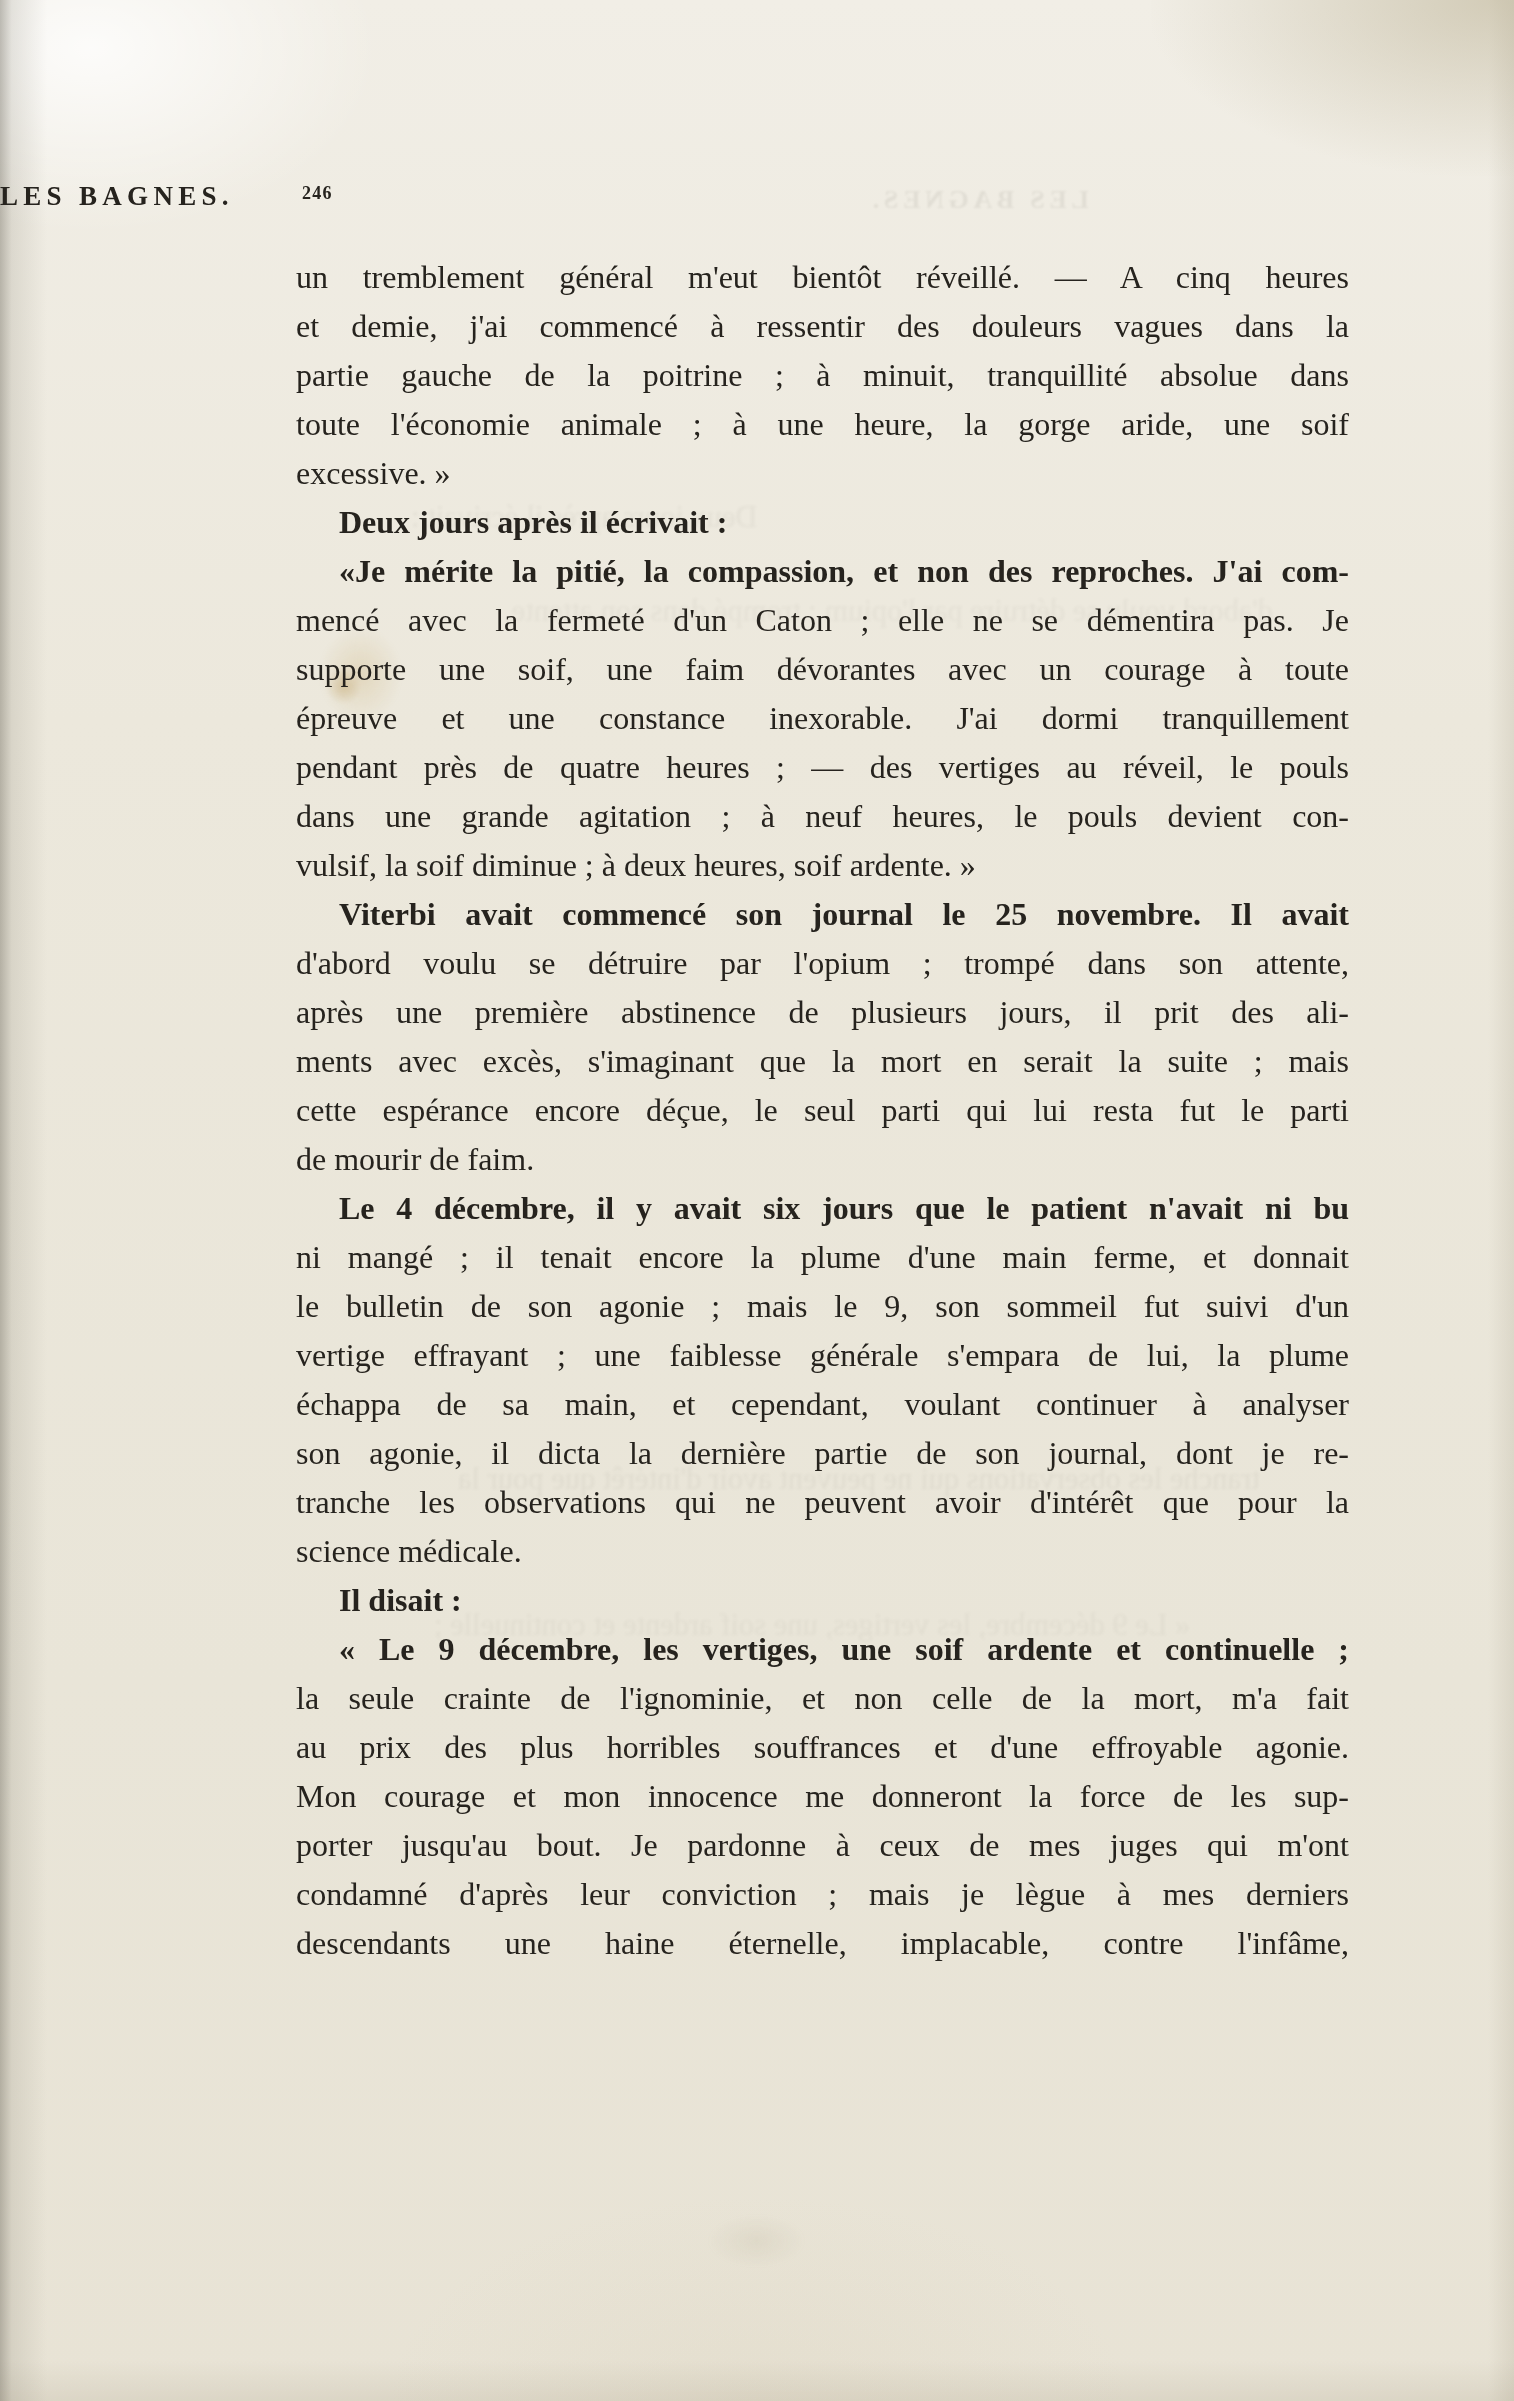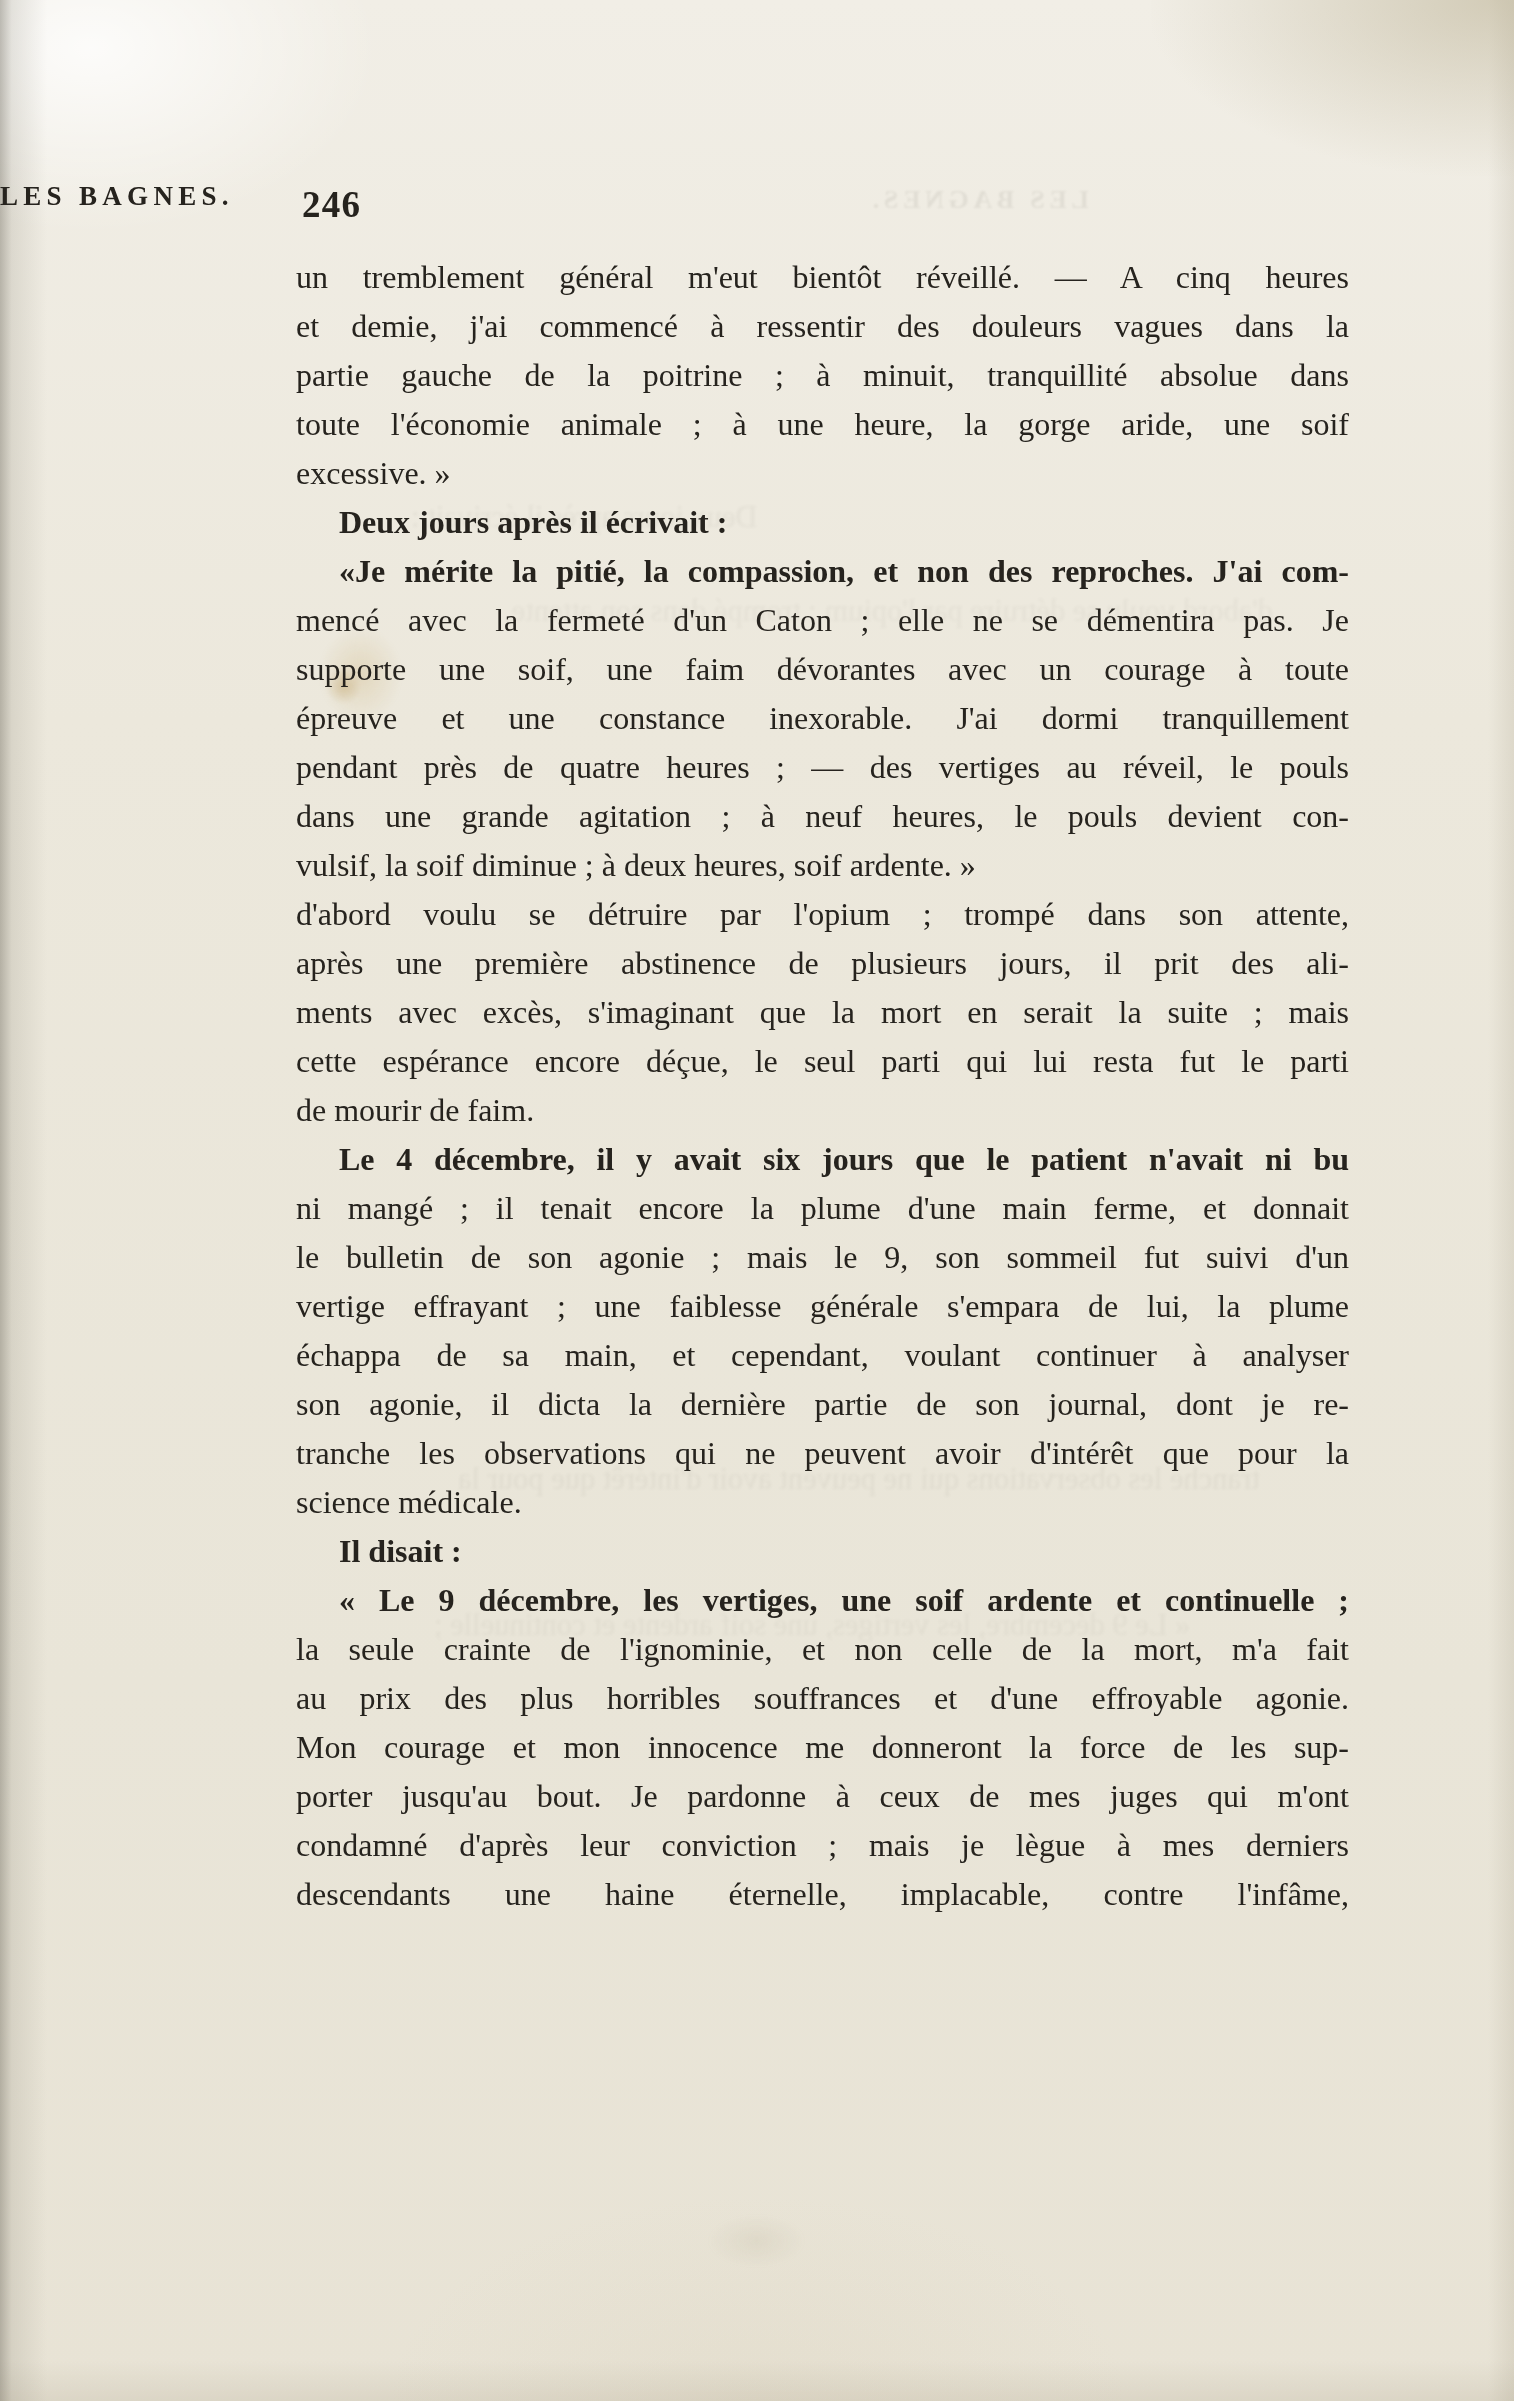--- a/index.html
+++ b/index.html
@@ -47,21 +47,21 @@
     filter: blur(1.2px);
   }
   .stain-3 {
     position: absolute; left: 692px; top: 2206px; width: 129px; height: 70px;
     background: radial-gradient(closest-side, rgba(160,150,120,0.12), rgba(160,150,120,0) 75%);
     filter: blur(2.3px);
   }
   
   .page-number {
     position: absolute; left: 302px; top: 183px;
-    font-size: 37px; font-weight: bold; letter-spacing: 1.2px; text-align: right;
+    font-size: 18px; font-weight: bold; letter-spacing: 1.2px; text-align: right;
   }
   .running-title {
     position: absolute; left: 0; right: 0; top: 181px;
     text-align: left;
     font-size: 27px; font-weight: bold; letter-spacing: 5.3px;
   }
   
   .ghost {
     position: absolute;
     transform: scaleX(-1);
@@ -120,20 +120,21 @@
       <div class="line">toute l'économie animale ; à une heure, la gorge aride, une soif</div>
       <div class="line para-end">excessive. »</div>
       <div class="line indent para-end">Deux jours après il écrivait :</div>
       <div class="line indent">«Je mérite la pitié, la compassion, et non des reproches. J'ai com-</div>
       <div class="line">mencé avec la fermeté d'un Caton ; elle ne se démentira pas. Je</div>
       <div class="line">supporte une soif, une faim dévorantes avec un courage à toute</div>
       <div class="line">épreuve et une constance inexorable. J'ai dormi tranquillement</div>
       <div class="line">pendant près de quatre heures ; — des vertiges au réveil, le pouls</div>
       <div class="line">dans une grande agitation ; à neuf heures, le pouls devient con-</div>
       <div class="line para-end">vulsif, la soif diminue ; à deux heures, soif ardente. »</div>
+      <div class="line indent">Viterbi avait commencé son journal le 25 novembre. Il avait</div>
       <div class="line">d'abord voulu se détruire par l'opium ; trompé dans son attente,</div>
       <div class="line">après une première abstinence de plusieurs jours, il prit des ali-</div>
       <div class="line">ments avec excès, s'imaginant que la mort en serait la suite ; mais</div>
       <div class="line">cette espérance encore déçue, le seul parti qui lui resta fut le parti</div>
       <div class="line para-end">de mourir de faim.</div>
       <div class="line indent">Le 4 décembre, il y avait six jours que le patient n'avait ni bu</div>
       <div class="line">ni mangé ; il tenait encore la plume d'une main ferme, et donnait</div>
       <div class="line">le bulletin de son agonie ; mais le 9, son sommeil fut suivi d'un</div>
       <div class="line">vertige effrayant ; une faiblesse générale s'empara de lui, la plume</div>
       <div class="line">échappa de sa main, et cependant, voulant continuer à analyser</div>

